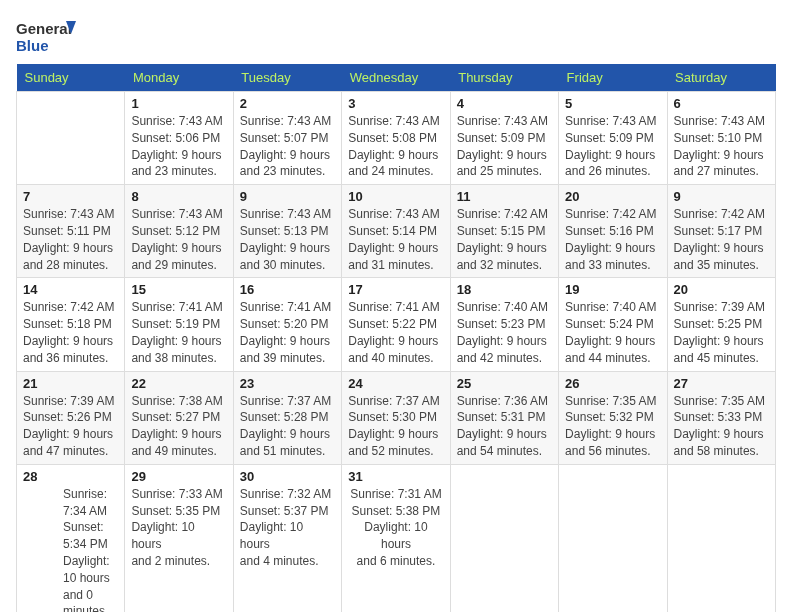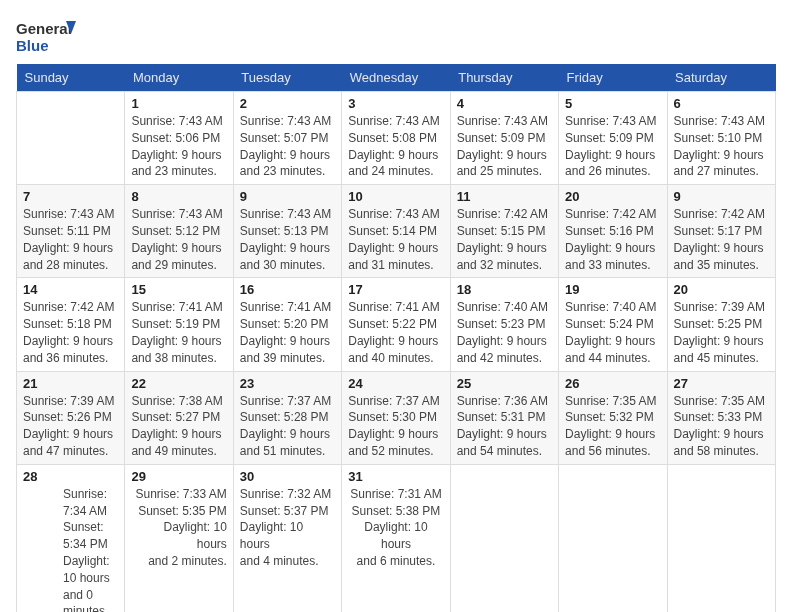--- a/index.html
+++ b/index.html
@@ -34,21 +34,21 @@
       font-size: 15px;
       color: #444;
     }
     .calendar-table {
       width: 100%;
       border-collapse: collapse;
       font-size: 11px;
     }
     .calendar-table th {
       background-color: #2255aa;
-      color: #e5e5e5;
+      color: #bef264;
       text-align: left;
       padding: 6px 8px;
       font-size: 13px;
       font-weight: normal;
     }
     .calendar-table td {
       border: 1px solid #ddd;
       vertical-align: top;
       padding: 4px 6px;
       width: calc(100% / 7);
@@ -306,21 +306,21 @@
       <tr>
         <td>
           <div class="day-number">28</div>
           <div class="day-info" style="white-space: pre-line; margin-left: 40px;">Sunrise: 7:34 AM
 Sunset: 5:34 PM
 Daylight: 10 hours
 and 0 minutes.</div>
         </td>
         <td>
           <div class="day-number">29</div>
-          <div class="day-info" style="white-space: pre-line; text-align: right;">Sunrise: 7:33 AM
+          <div class="day-info" style="white-space: pre-line;">Sunrise: 7:33 AM
 Sunset: 5:35 PM
 Daylight: 10 hours
 and 2 minutes.</div>
         </td>
         <td>
           <div class="day-number">30</div>
           <div class="day-info" style="white-space: pre-line;">Sunrise: 7:32 AM
 Sunset: 5:37 PM
 Daylight: 10 hours
 and 4 minutes.</div>

